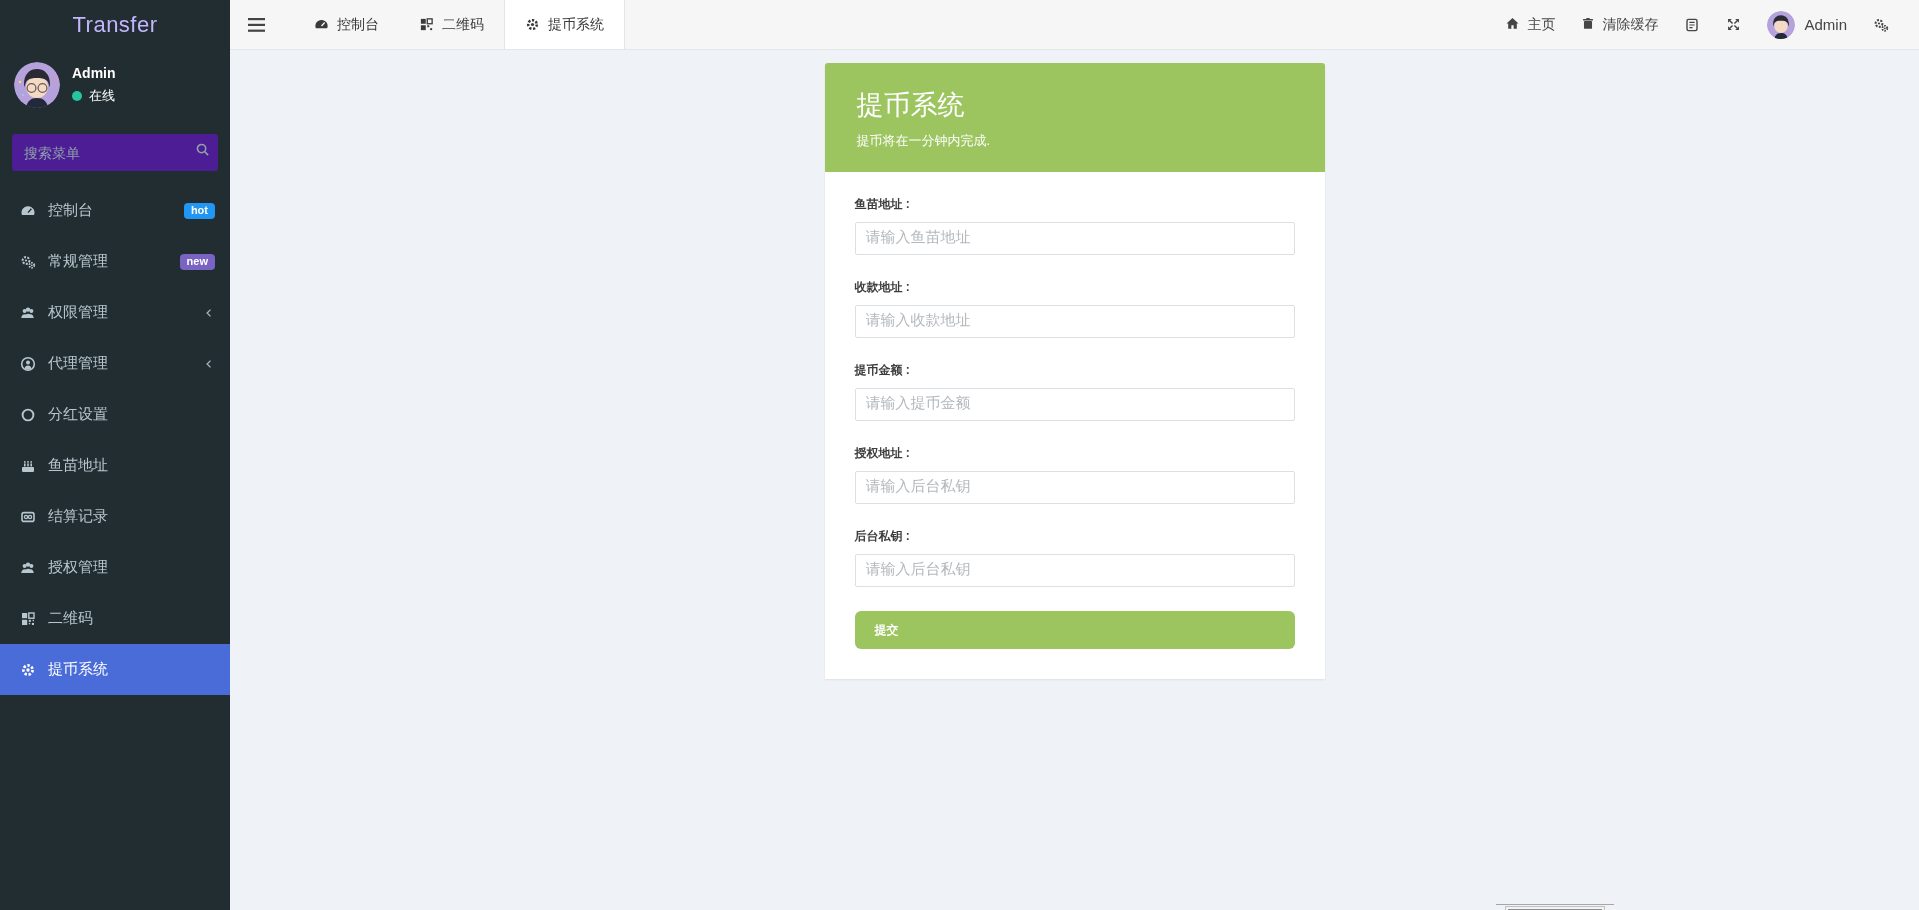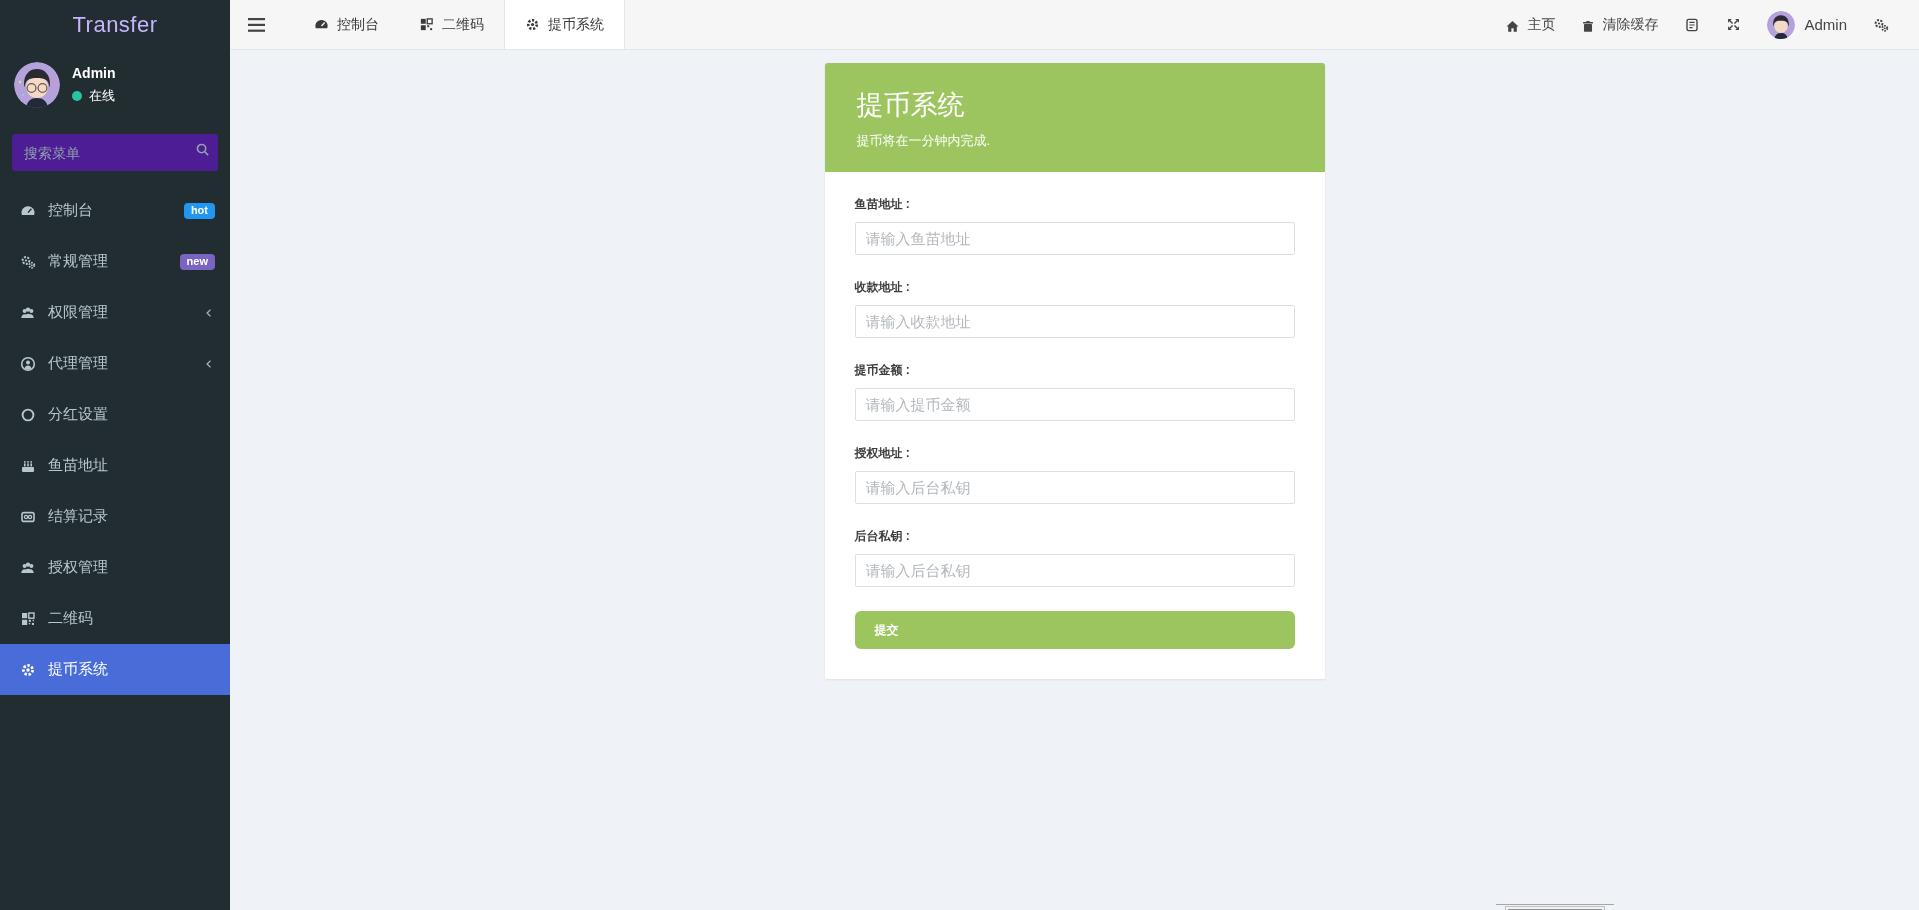--- a/index.html
+++ b/index.html
@@ -30,36 +30,36 @@
 
   
   .main { flex:1; display:flex; flex-direction:column; height:910px; }
   .navbar { height:50px; background:#f6f6f6; border-bottom:1px solid #e2e6e9; display:flex; align-items:stretch; }
   .hamburger { width:52px; display:flex; align-items:center; justify-content:center; background:none; border:none; color:#444; cursor:pointer; }
   .nav-tabs { display:flex; align-items:stretch; margin-left:12px; }
   .nav-tab { display:flex; align-items:center; gap:8px; padding:0 20px; font-size:14px; color:#3a3a3a; cursor:pointer; }
   .nav-tab .t-icon { display:flex; color:#3a3a3a; }
   .nav-tab.active { background:#fff; border-left:1px solid #e5e5e5; border-right:1px solid #e5e5e5; }
   .nav-right { margin-left:auto; display:flex; align-items:center; gap:26px; padding-right:30px; color:#454545; font-size:14px; }
-  .nav-link { display:flex; align-items:flex-end; gap:7px; cursor:pointer; color:#454545; }
+  .nav-link { display:flex; align-items:flex-start; gap:7px; cursor:pointer; color:#454545; }
   .nav-icon-btn { display:flex; align-items:center; cursor:pointer; color:#454545; }
   .nav-user { display:flex; align-items:center; gap:9px; cursor:pointer; font-size:15px; }
   .nav-user .avatar-sm { width:28px; height:28px; border-radius:50%; overflow:hidden; }
 
   .content { flex:1; background:#eff2f6; position:relative; overflow-y:auto; }
 
   
   .card { width:500px; margin:13px auto 0; box-shadow:0 1px 2px rgba(0,0,0,.08); }
   .card-header { background:#9cc45f; color:#fff; padding:24px 32px 22px; border-radius:3px 3px 0 0; }
   .card-title { font-size:27px; font-weight:400; }
   .card-subtitle { font-size:13px; margin-top:9px; }
   .card-body { background:#fff; padding:24px 30px 30px; }
   .form-group { margin-bottom:24px; }
   .form-group label { display:block; font-size:12px; font-weight:bold; color:#3c3c3c; margin-bottom:9px; }
-  .form-input, .form-textarea { width:100%; border:1px solid #dcdfe3; border-radius:2px; font-size:15px; color:#333; padding:6px 10px; outline:none; font-family:Liberation Sans, sans-serif; background:#fff; }
+  .form-input, .form-textarea { width:100%; border:1px solid #dcdfe3; border-radius:2px; font-size:15px; color:#333; padding:6px 10px; outline:none; font-family:Liberation Mono, monospace; background:#fff; }
   .form-input { height:33px; }
   .form-input::placeholder, .form-textarea::placeholder { color:#b3b8bd; }
   .form-textarea { height:95px; resize:both; }
   .submit-btn { display:block; width:100%; height:38px; margin-top:4px; background:#9cc45f; color:#fff; border:none; border-radius:6px; font-size:12px; font-weight:bold; text-align:left; padding-left:20px; cursor:pointer; font-family:inherit; }
 
   
   .float-widget { position:absolute; left:1278px; top:859px; width:94px; height:46px; background:#fcfcf8; border:2px solid #8f8f8f; outline:1px solid #c2c2bd; outline-offset:2px; display:flex; align-items:center; }
   .float-widget::before, .float-widget::after { content:""; position:absolute; left:-14px; right:-14px; border-top:1px solid #a7a7a2; }
   .float-widget::before { top:-7px; }
   .float-widget::after  { bottom:-7px; }

